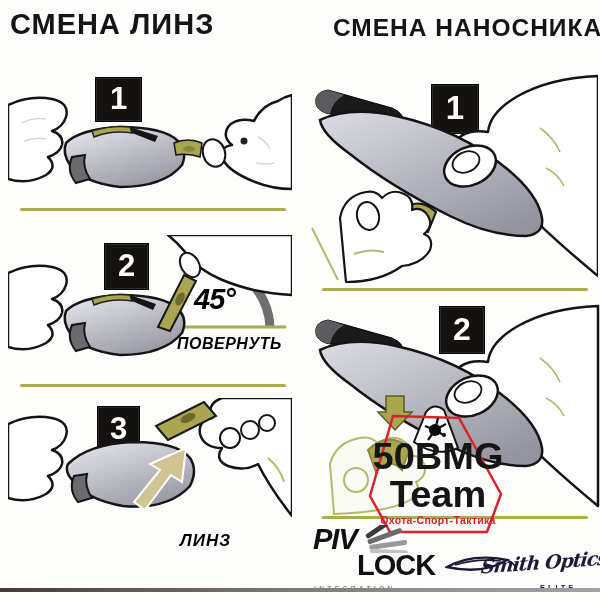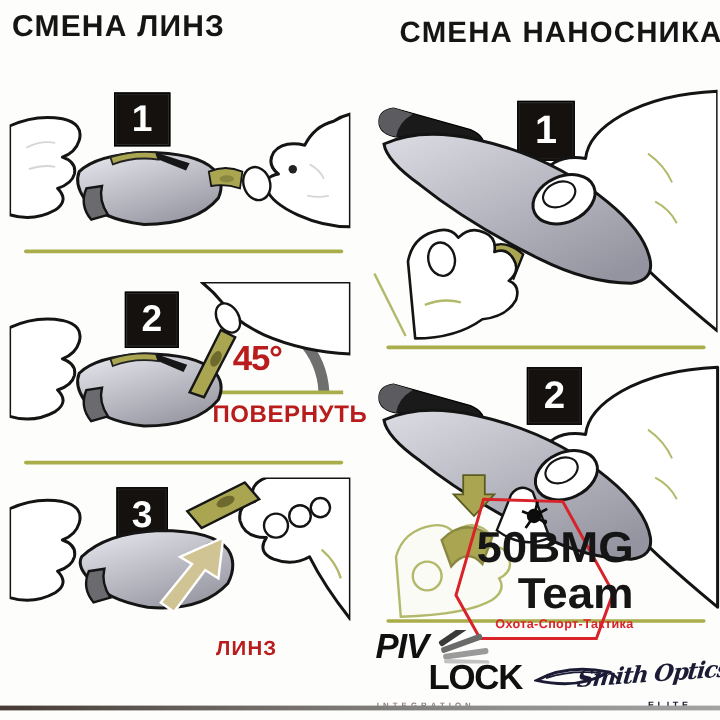--- a/index.html
+++ b/index.html
@@ -1,31 +1,31 @@
 <!DOCTYPE html>
 <html><head>
 <meta charset="utf-8">
 <style>
   html,body{margin:0;padding:0;}
   body{font-family:"Liberation Sans", sans-serif;}
   #page{position:relative;width:600px;height:600px;background:#fdfdfb;overflow:hidden;}
   .abs{position:absolute;}
   .title{font-weight:bold;color:#151515;white-space:nowrap;}
-  .title-left{left:10px;top:8px;font-size:25px;letter-spacing:1px;}
+  .title-left{left:10px;top:8px;font-size:29px;letter-spacing:1px;}
   .title-right{left:333px;top:14px;font-size:24.5px;letter-spacing:1px;}
   .badge{background:#14110e;border:1px solid #000;color:#fff;font-weight:bold;
          display:flex;align-items:center;justify-content:center;box-shadow:0 0 0 1px #2a2a2a inset;}
   .badge span{transform:translateY(-1px);}
   .divider{height:3px;background:#a9ad4a;border-radius:2px;}
-  .label{color:#b91c1c;white-space:nowrap;}
+  .label{color:#000000;white-space:nowrap;font-style:italic;}
   .angle-label{font-size:29px;font-weight:bold;letter-spacing:-1px;}
-  .caption-label{font-size:20px;font-weight:600;letter-spacing:0.5px;text-align:right;}
+  .caption-label{font-size:16px;font-weight:600;letter-spacing:0.5px;text-align:right;}
   .snyat-label{font-size:17px;font-weight:600;letter-spacing:1px;}
   
-  .wm{z-index:5;width:160px;height:145px;left:368px;top:402px;text-align:right;}
+  .wm{z-index:5;width:160px;height:145px;left:358px;top:402px;text-align:center;}
   .wm .wm-title{position:absolute;left:0;right:0;top:34px;font-size:38px;font-weight:800;
                 letter-spacing:0px;color:#151515;transform:scaleY(0.95);}
   .wm .wm-sub{position:absolute;left:0;right:0;top:72px;font-size:38px;font-weight:800;
               color:#151515;transform:scaleY(0.95);}
   .wm .wm-tag{position:absolute;left:0;right:0;top:112px;font-size:10.5px;font-weight:bold;
               color:#d8232a;letter-spacing:0.3px;}
   
   .pivlock{left:313px;top:527px;width:110px;height:68px;z-index:6;color:#101010;}
   .pivlock .w1{position:absolute;left:0;top:-4px;font-size:29px;font-weight:800;letter-spacing:-1px;font-style:italic;}
   .pivlock .w2{position:absolute;left:0;top:22px;font-size:29px;font-weight:800;letter-spacing:-1px;margin-left:44px;}

